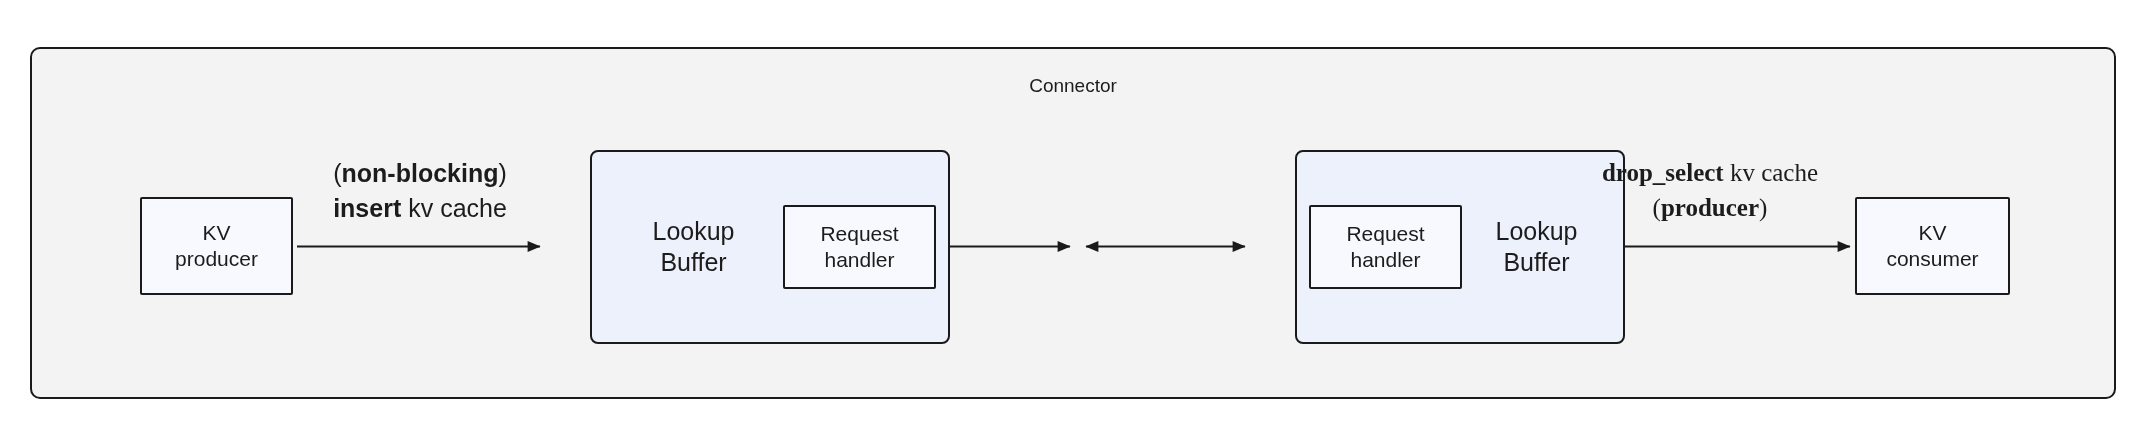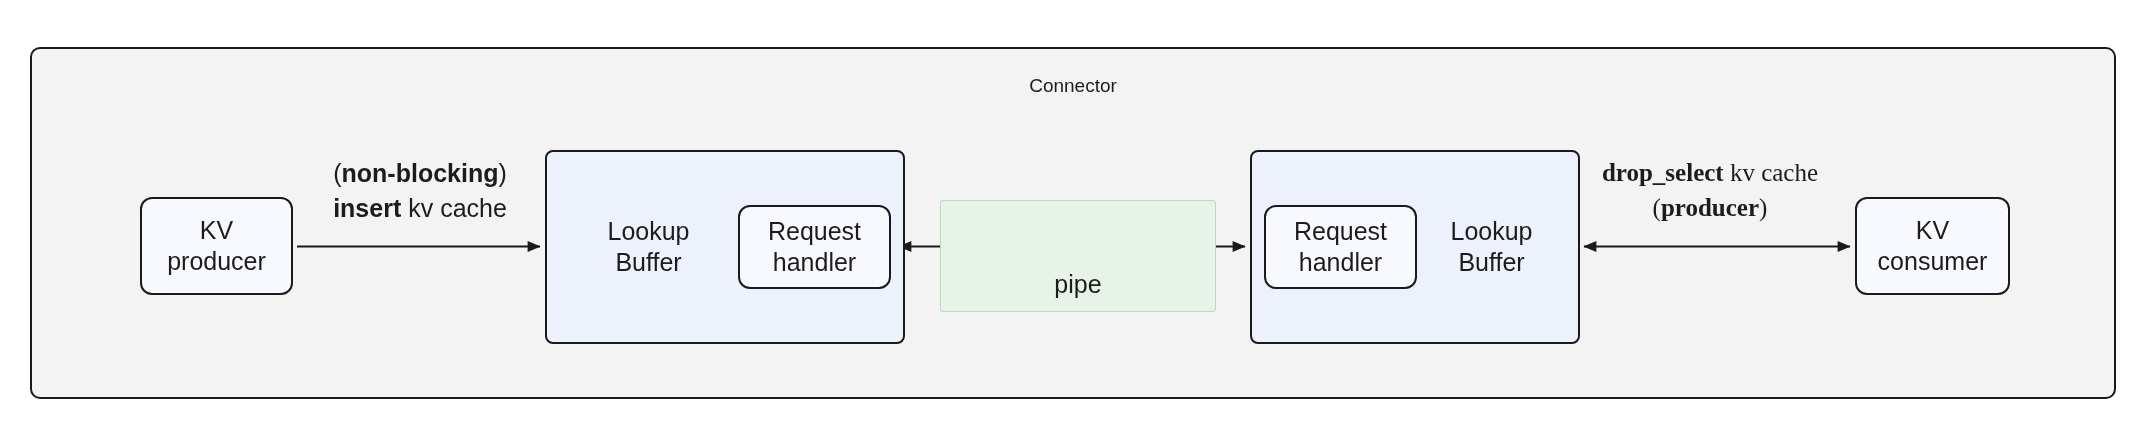--- a/index.html
+++ b/index.html
@@ -41,33 +41,34 @@
 
   .node {
     position: absolute;
     display: flex;
     align-items: center;
     justify-content: center;
     text-align: center;
     white-space: pre-line;
     background: var(--node-bg, #f7f9ff);
     border: 2px solid var(--border, #1a1a1a);
-    border-radius: 12px;
-    font-size: 25px;
+    border-radius: 2px;
+    font-size: 21px;
     line-height: 1.26;
   }
 
   .buffer {
     position: absolute;
     display: flex;
     align-items: center;
     padding: 0 12px;
     background: var(--buffer-bg, #edf1fb);
     border: 2px solid var(--border, #1a1a1a);
     border-radius: 8px;
+    margin-left: 45px;
   }
   .buffer-label {
     flex: 1;
     text-align: center;
     white-space: pre-line;
     font-size: 25px;
     line-height: 1.26;
   }
   .handler {
     position: static;
@@ -125,23 +126,20 @@
     <div><span class="b">insert</span><span> kv cache</span></div>
   </div>
 
   <div class="buffer" style="left:545px; top:150px; width:360px; height:194px;">
     <div class="buffer-label">Lookup
 Buffer</div>
     <div class="node handler">Request
 handler</div>
   </div>
 
-  <div class="pipe" style="left:940px; top:200px; width:276px; height:112px;">
-    <div class="pipe-label">pipe</div>
-  </div>
 
   <div class="buffer" style="left:1250px; top:150px; width:330px; height:194px;">
     <div class="node handler">Request
 handler</div>
     <div class="buffer-label">Lookup
 Buffer</div>
   </div>
 
   <div class="edge-label" style="left:1545px; top:156px; width:330px;font-family:Liberation Serif, serif;">
     <div><span class="b">drop_select</span><span> kv cache</span></div>

